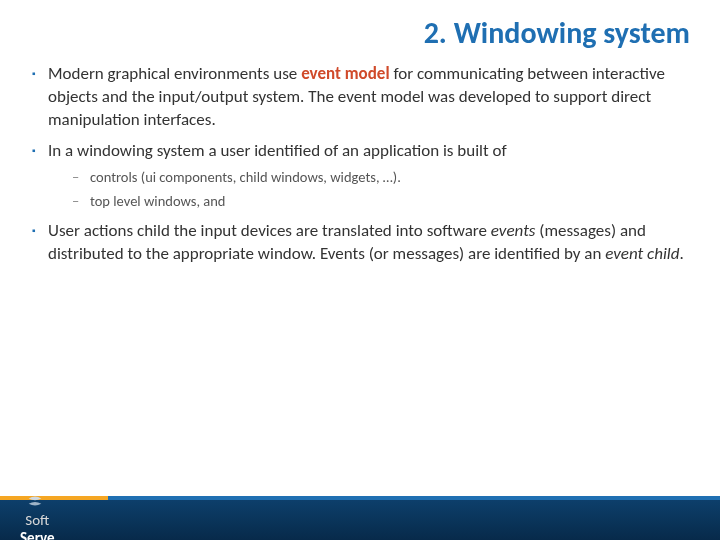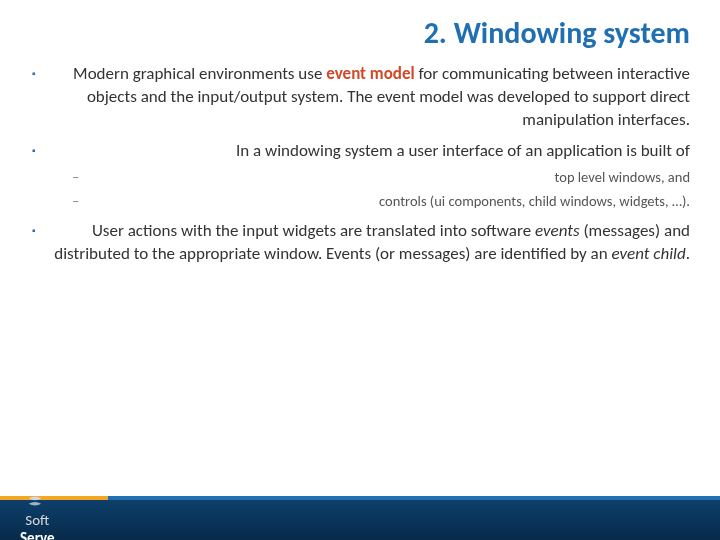--- a/index.html
+++ b/index.html
@@ -23,21 +23,20 @@
     font-weight: 700;
     padding: 14px 30px 6px 22px;
   }
   .content {
     padding: 6px 30px 0 30px;
     color: #3a3a3a;
   }
   ul.main {
     list-style: none;
     padding-left: 0;
-    text-align: right;
   }
   ul.main > li {
     position: relative;
     padding-left: 18px;
     font-size: 17px;
     line-height: 1.35;
     margin-bottom: 8px;
     color: #333;
   }
   ul.main > li::before {
@@ -121,28 +120,28 @@
 
 <div class="slide">
   <h1 class="title">2. Windowing system</h1>
 
   <div class="content">
     <ul class="main">
       <li>
         <span>Modern graphical environments use </span><span class="highlight">event model</span><span> for communicating between interactive objects and the input/output system. The event model was developed to support direct manipulation interfaces.</span>
       </li>
       <li>
-        <span>In a windowing system a user interface of an application is built of</span>
+        <span>In a windowing system a user identified of an application is built of</span>
         <ul class="sub">
+          <li>controls (ui components, child windows, widgets, …).</li>
           <li>top level windows, and</li>
-          <li>controls (ui components, child windows, widgets, …).</li>
         </ul>
       </li>
       <li>
-        <span>User actions with the input widgets are translated into software </span><span class="italic">events</span><span> (messages) and distributed to the appropriate window. Events (or messages) are identified by an </span><span class="italic">event child</span><span>.</span>
+        <span>User actions child the input devices are translated into software </span><span class="italic">events</span><span> (messages) and distributed to the appropriate window. Events (or messages) are identified by an </span><span class="italic">event child</span><span>.</span>
       </li>
     </ul>
   </div>
 
   <div class="footer">
     <div class="footer-stripe"></div>
     <div class="footer-bar">
       <div class="logo">
         <span class="logo-icon">
           <svg viewBox="0 0 20 20" width="18" height="18">

